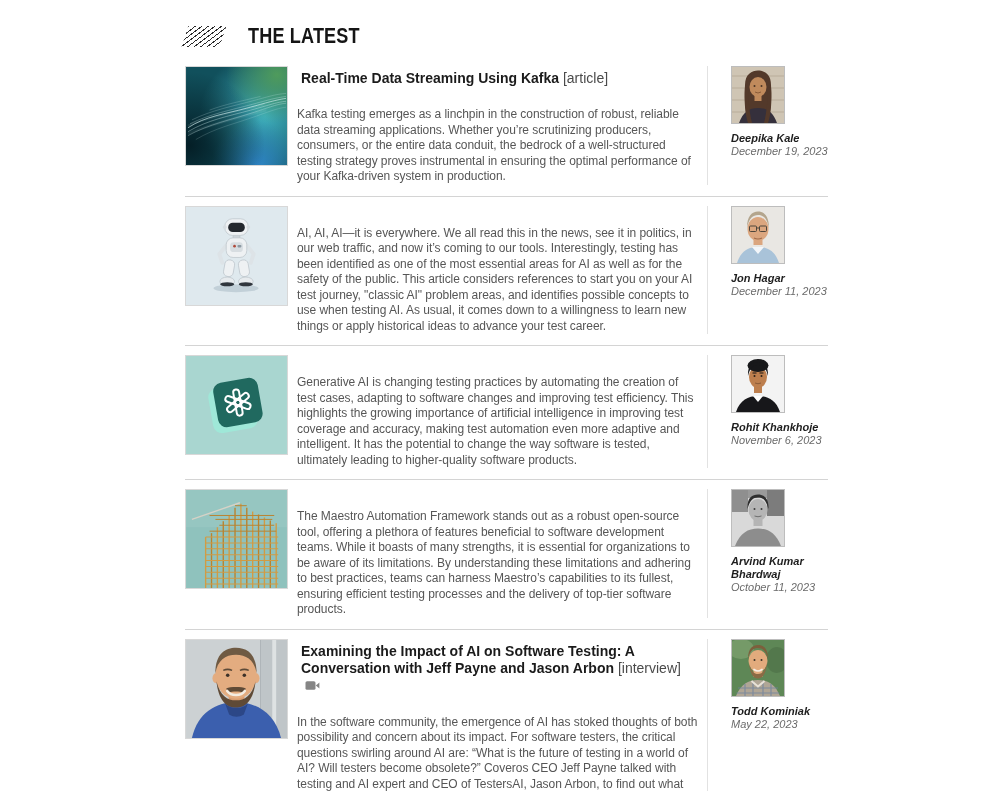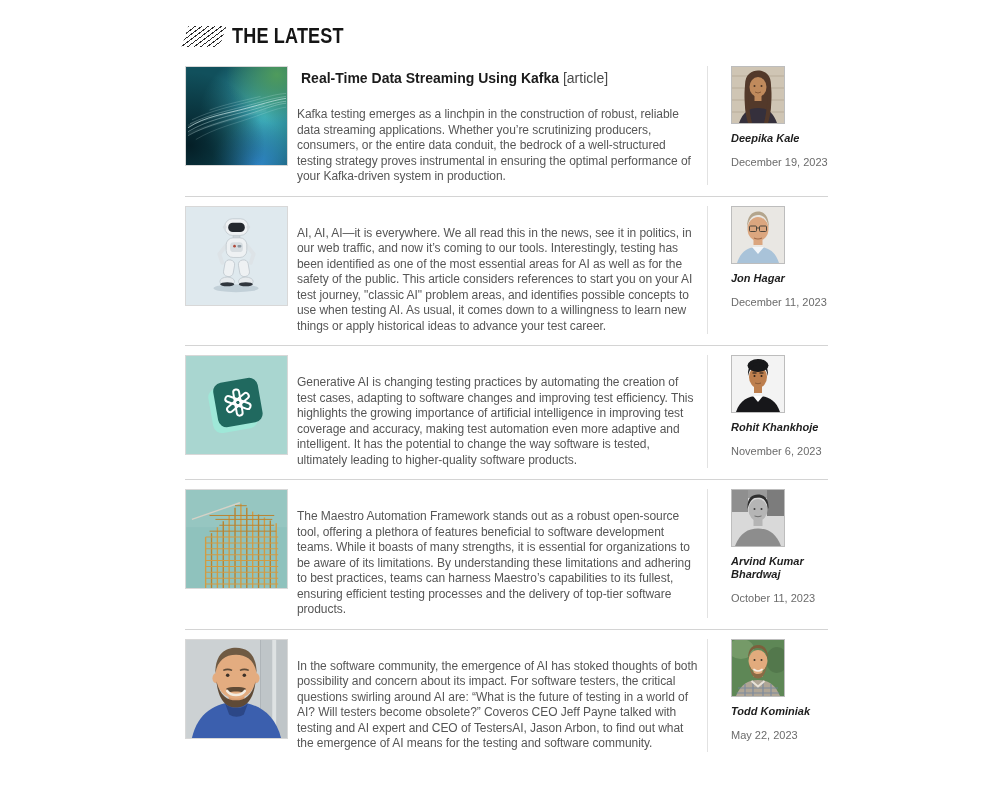--- a/index.html
+++ b/index.html
@@ -4,21 +4,21 @@
 <style>
   html,body { margin:0; padding:0; }
   body {
     width:1000px; height:791px; background:#ffffff; position:relative; overflow:hidden;
     font-family:"Liberation Sans", sans-serif;
     -webkit-font-smoothing:antialiased;
   }
   .content { position:absolute; left:185px; top:24px; width:643px; }
 
   
-  .section-header { display:flex; align-items:center; gap:9px; margin:0 0 18px 0; height:24px; }
+  .section-header { display:flex; align-items:center; gap:25px; margin:0 0 18px 0; height:24px; }
   .stripes {
     width:38px; height:21px; flex:none;
     transform:skewX(-18deg);
     background:repeating-linear-gradient(135deg,#2b2b2b 0 1.1px, transparent 1.1px 4.6px);
   }
   .section-title {
     font-size:21px; font-weight:bold; color:#151515; letter-spacing:0.2px;
     transform:scale(0.86,1.06); transform-origin:left center; white-space:nowrap;
   }
 
@@ -42,21 +42,21 @@
   }
   .author {
     width:97px; flex:none; border-left:1px solid #e2e2e2; padding-left:23px; box-sizing:content-box;
   }
   .avatar { display:block; width:52px; height:56px; border:1px solid #bdbdbd; background:#eee; }
   .avatar svg { display:block; width:100%; height:100%; }
   .author-name {
     margin-top:8px; font-size:11px; line-height:13px; font-weight:bold; font-style:italic;
     color:var(--c-name,#1e1e1e); cursor:pointer;
   }
-  .author-date { margin-top:11px; font-size:11px; line-height:13px; color:var(--c-date,#6b6b6b); }
+  .author-date { margin-top:0; font-size:11px; line-height:13px; font-style:italic; color:var(--c-date,#6b6b6b); }
   .divider { border-top:1px solid var(--c-div,#d4d4d4); margin:11px 0 9px 0; }
 </style>
 </head>
 <body>
 
 <div class="content">
   <div class="section-header">
     <div class="stripes"></div>
     <div class="section-title">THE LATEST</div>
   </div>
@@ -300,20 +300,24 @@
       <path d="M31,42 C33,61 41,69 51,69 C61,69 69,61 71,42 C67,57 60,61.5 51,61.5 C42,61.5 35,57 31,42 Z" fill="#5f4a36"></path>
       <path d="M41,49.5 C45,47.5 57,47.5 61,49.5 L59,54 C54,52 48,52 43,54 Z" fill="#5f4a36"></path>
       <path d="M42,52 C46,57.5 56,57.5 60,52" stroke="#f3ece2" stroke-width="2.6" fill="none" stroke-linecap="round"></path>
       <circle cx="42.5" cy="36" r="1.8" fill="#3c3128"></circle>
             <circle cx="59.5" cy="36" r="1.8" fill="#3c3128"></circle>
       <path d="M38,31 Q42.5,29 47,31" stroke="#5d4a38" stroke-width="1.6" fill="none"></path>
       <path d="M55,31 Q59.5,29 64,31" stroke="#5d4a38" stroke-width="1.6" fill="none"></path>
           </svg>
         </a>
     <div class="main">
+      <h3 class="title"><span>Examining the Impact of AI on Software Testing: A Conversation with Jeff Payne and Jason Arbon</span> <span class="tag">[interview]</span><span class="cam"><svg width="15" height="11" viewBox="0 0 15 11">
+                <rect x="0.5" y="1.2" width="10" height="8.6" rx="1.6" fill="#858585"></rect>
+                <path d="M10.8,5.5 L14.4,2.6 L14.4,8.4 Z" fill="#858585"></path>
+              </svg></span></h3>
       <p class="body">In the software community, the emergence of AI has stoked thoughts of both possibility and concern about its impact. For software testers, the critical questions swirling around AI are: “What is the future of testing in a world of AI? Will testers become obsolete?” Coveros CEO Jeff Payne talked with testing and AI expert and CEO of TestersAI, Jason Arbon, to find out what the emergence of AI means for the testing and software community.</p>
     </div>
     <div class="author">
       <a class="avatar">
             <svg viewBox="0 0 52 56">
       <rect width="52" height="56" fill="#5e8756"></rect>
       <ellipse cx="9" cy="9" rx="13" ry="10" fill="#7fa370" opacity="0.7"></ellipse>
               <ellipse cx="45" cy="20" rx="11" ry="13" fill="#50744a" opacity="0.8"></ellipse>
       <rect x="21.5" y="28" width="9" height="9" fill="#e2ab7d"></rect>
       <path d="M4,56 C9,44 16,40 26,40 C36,40 43,44 48,56 Z" fill="#b0a696"></path>

